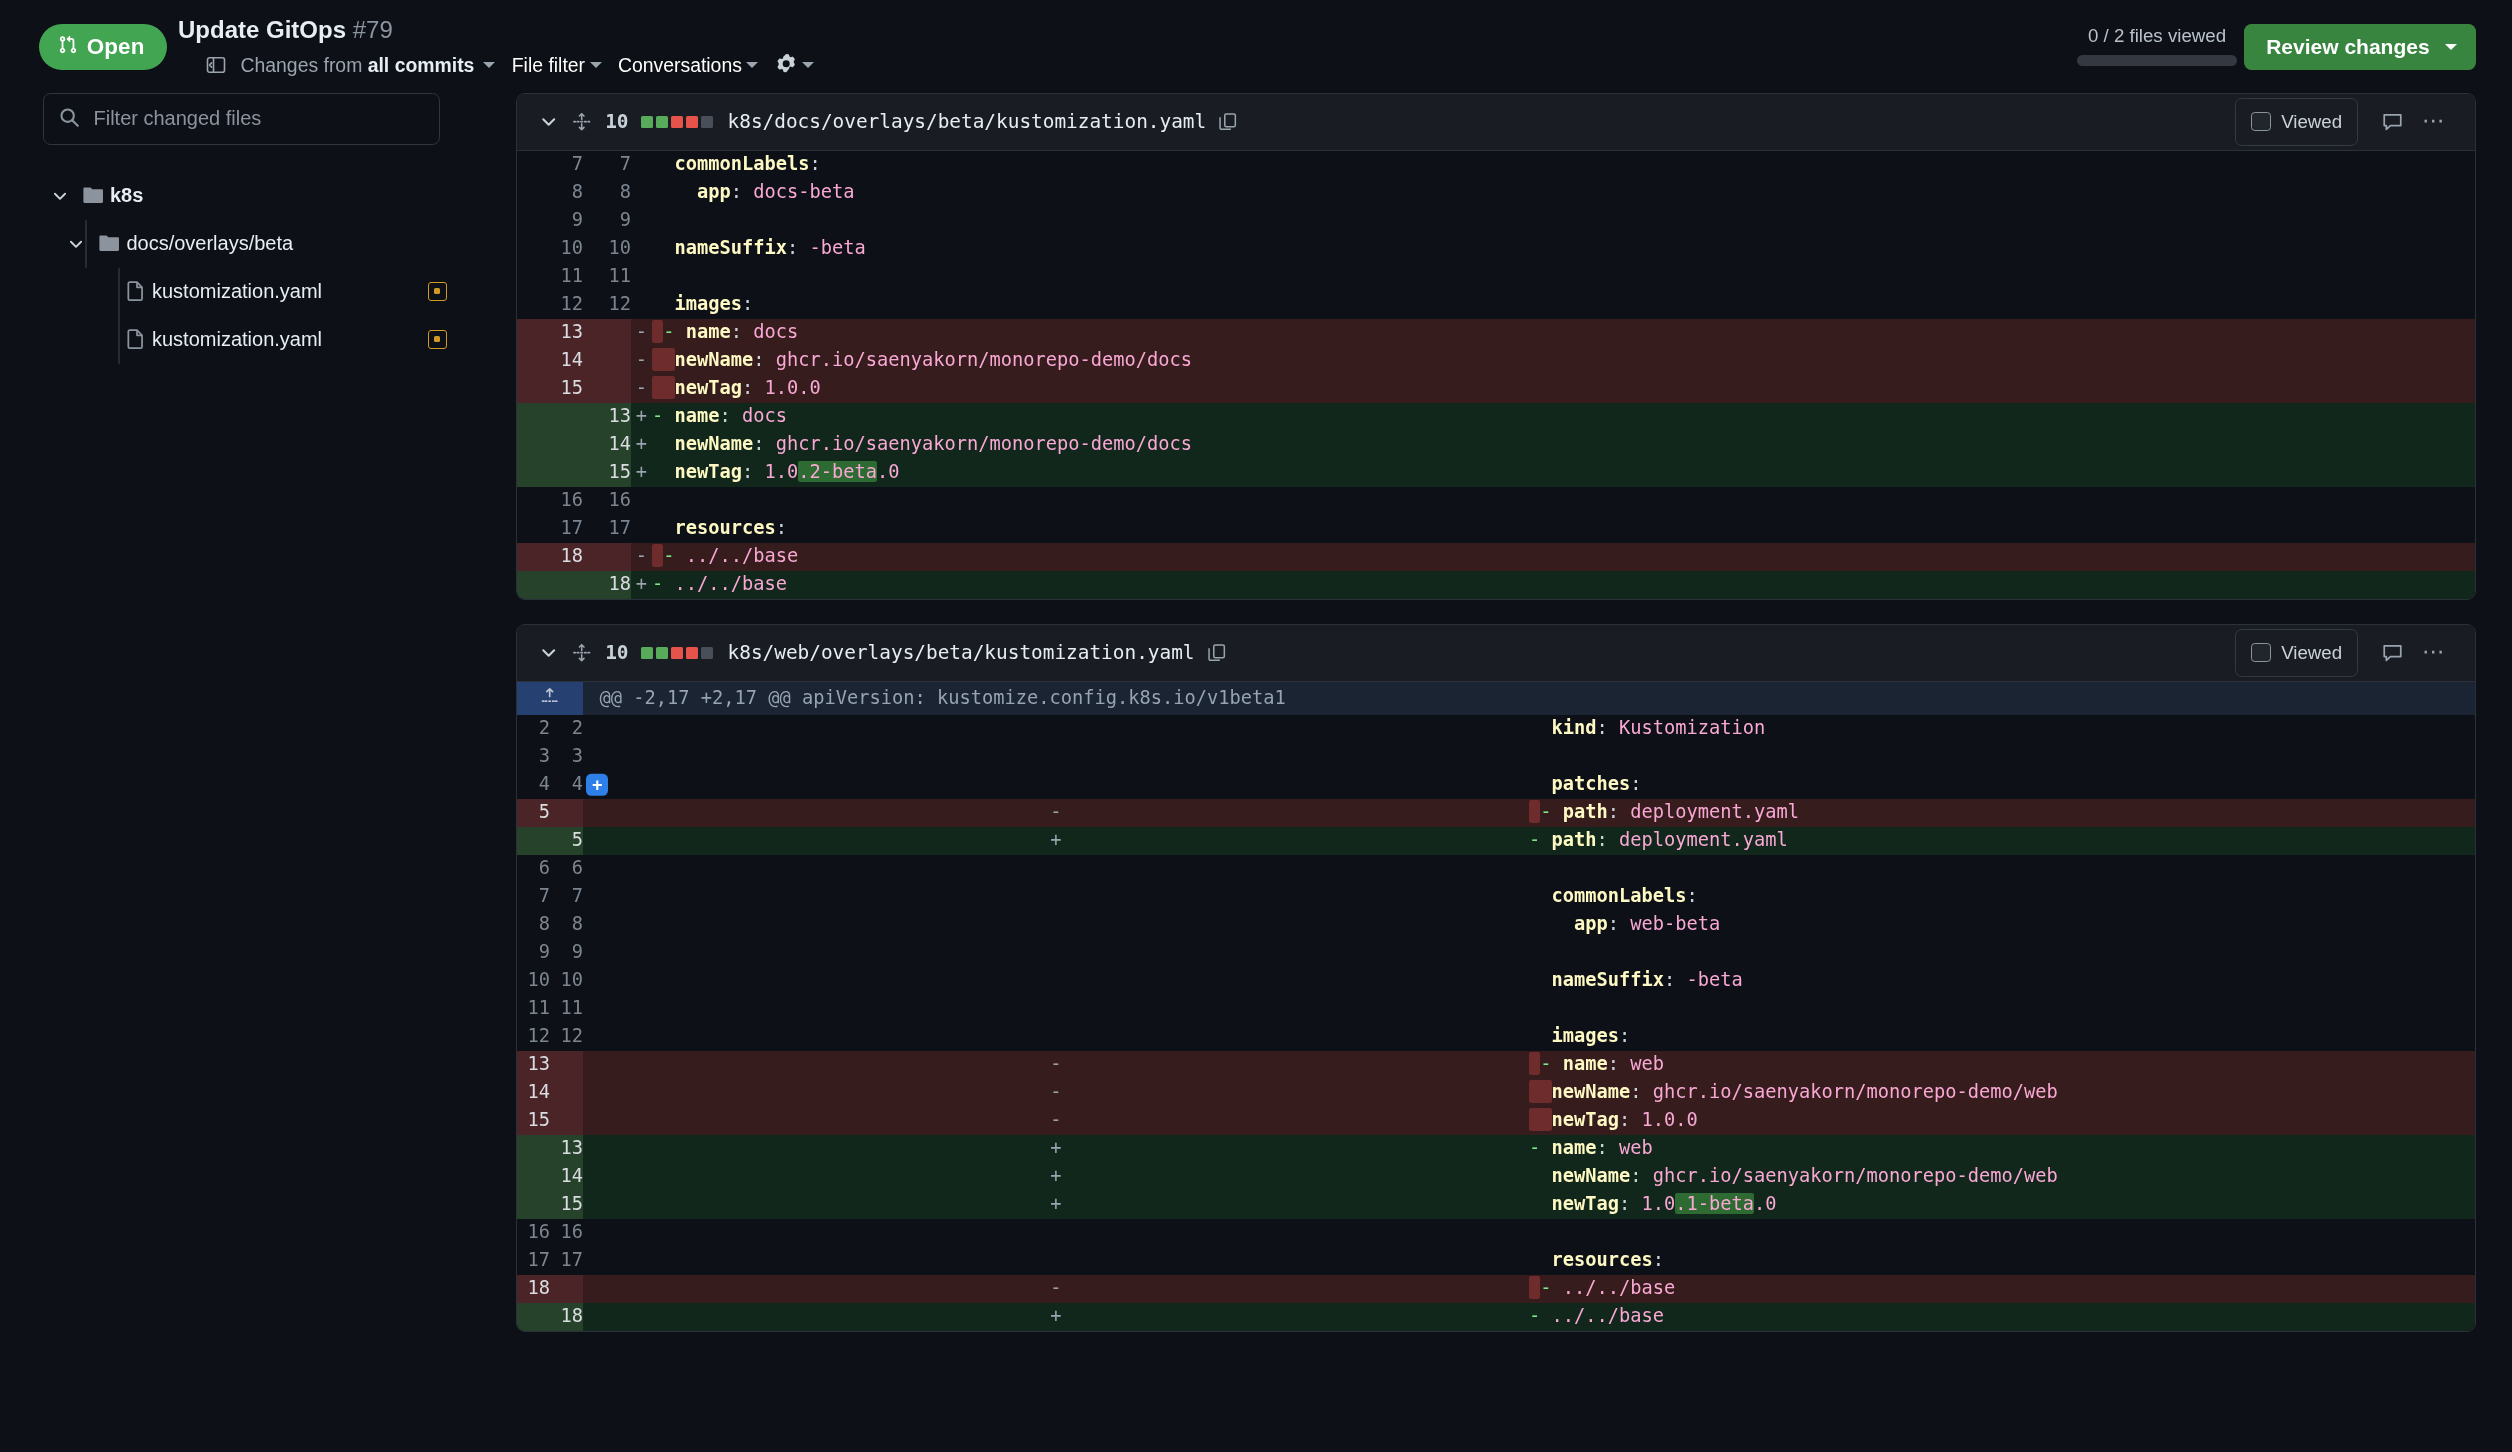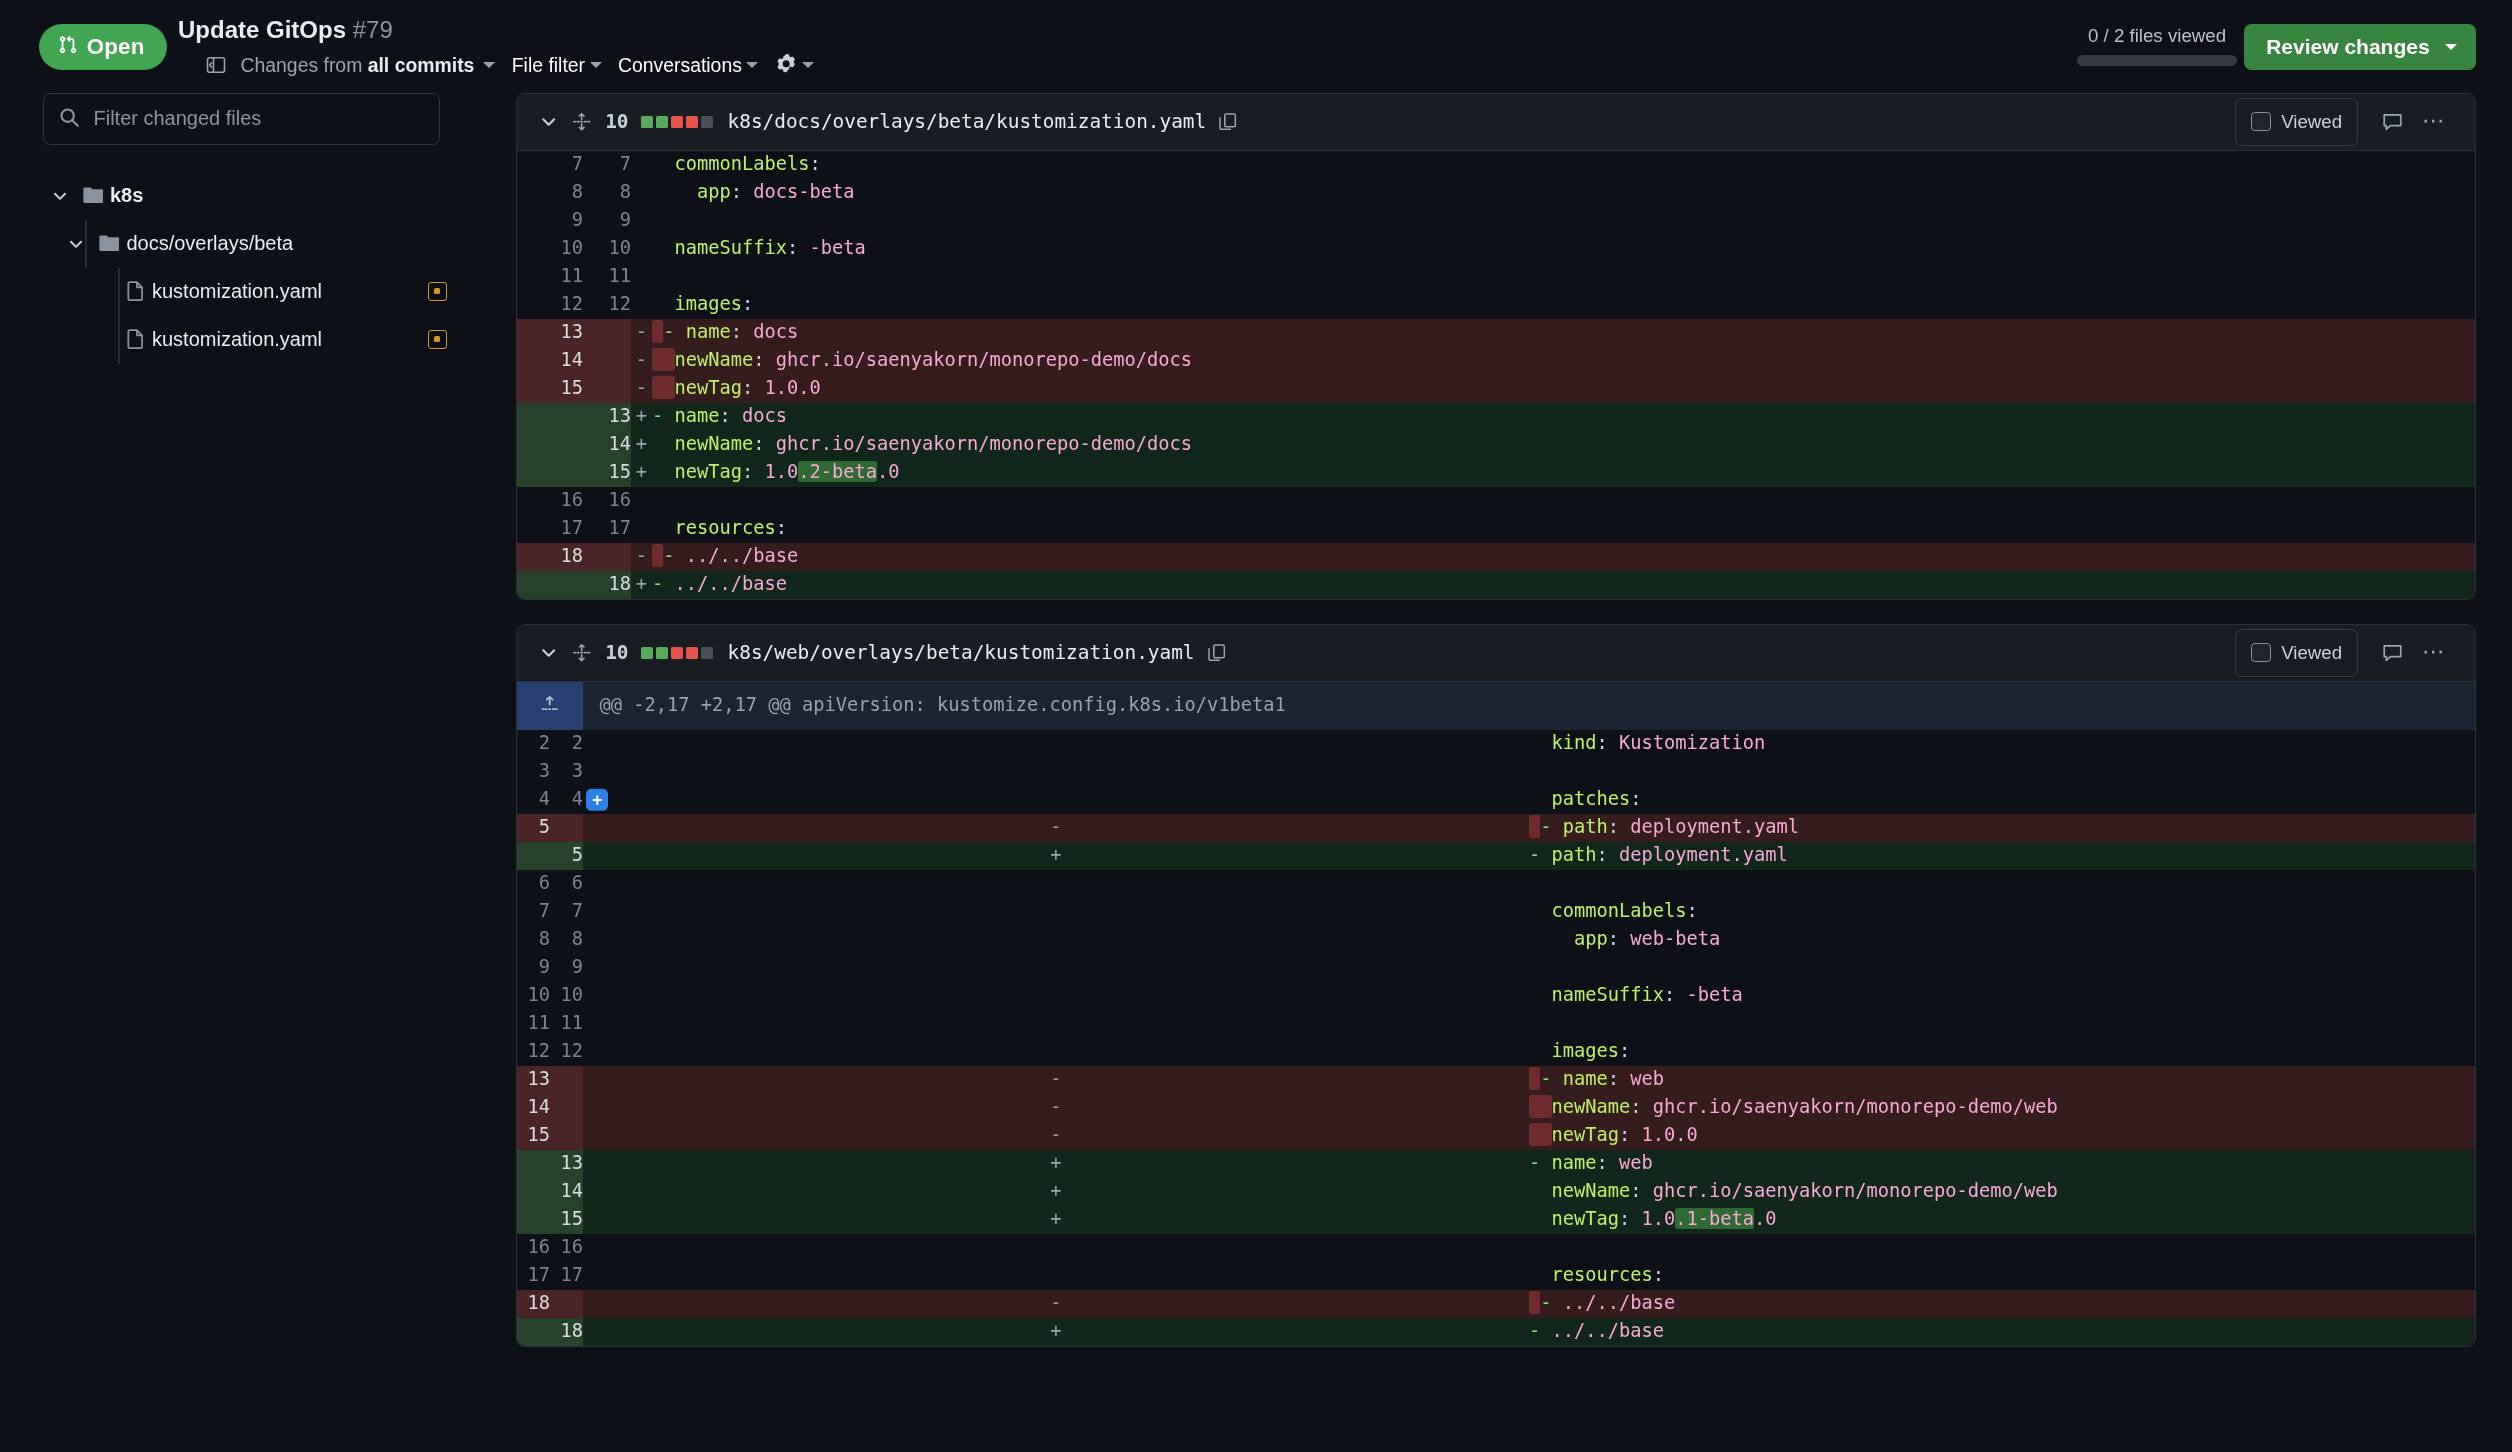--- a/index.html
+++ b/index.html
@@ -190,32 +190,32 @@
   td.code { padding-left: 4.5px; color: #c9d1d9; }
 
   tr.ctx td.ln { background: #0d1117; }
   tr.ctx td.sign, tr.ctx td.code { background: #0d1117; }
 
   tr.del td.ln { background: #4a2426; color: #d9dde2; }
   tr.del td.sign, tr.del td.code { background: #361c1d; }
   tr.add td.ln { background: #26422a; color: #d9dde2; }
   tr.add td.sign, tr.add td.code { background: #12271b; }
 
-  tr.hunk td { background: #1b2433; height: 48px; margin-top: 12px; }
+  tr.hunk td { background: #1b2433; height: 33px; margin-top: 12px; }
   tr.hunk td.exp {
     background: #264071; text-align: center; color: #b9c4d0;
   }
   tr.hunk td.hk {
     color: #96a3b3; padding-left: 16.4px; font-size: 18.7px;
   }
   .exp-ic { display:inline-flex; align-items:center; justify-content:center; }
   .exp-ic svg { width: 19.4px; height: 19.4px; }
 
   
-  .k { color: #bef264; }
+  .k { color: #fef9c3; font-weight: bold; }
   .v { color: #f9a8d4; }
   .p { color: #c9d1d9; }
   .dash { color: #7ee787; }
 
   
   .wd-del { background: #6e2c2c; border-radius: 2.2px; padding: 0.7px 0; }
   .wd-add { background: #2e6b33; border-radius: 2.2px; }
 
   
   .plusbtn {

